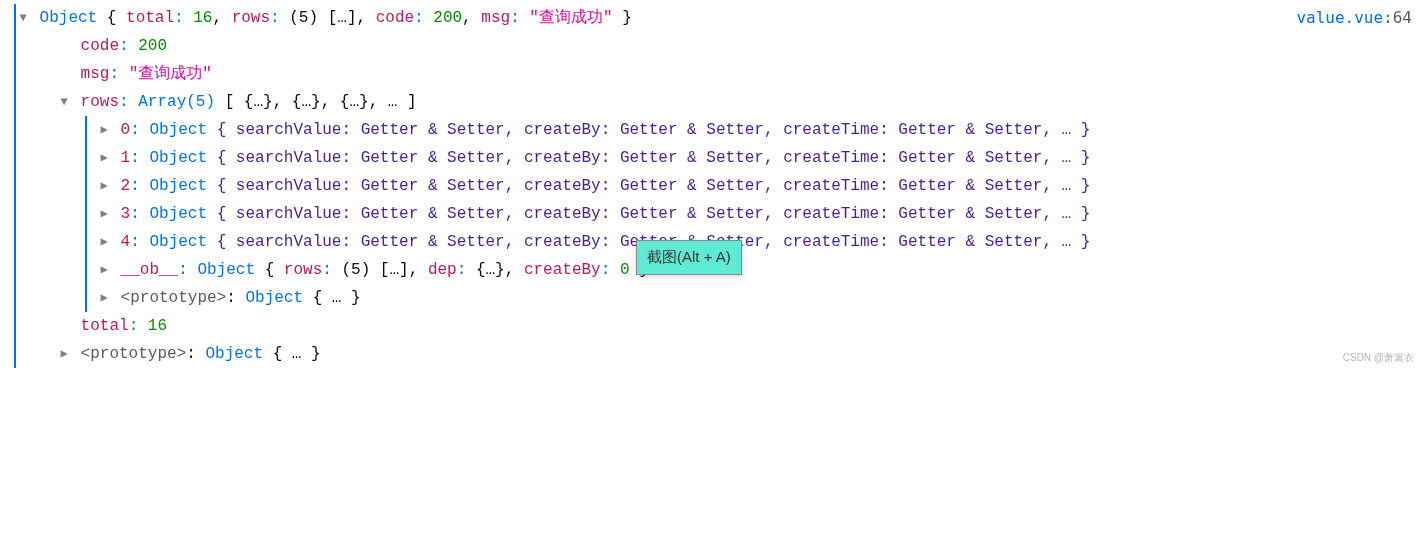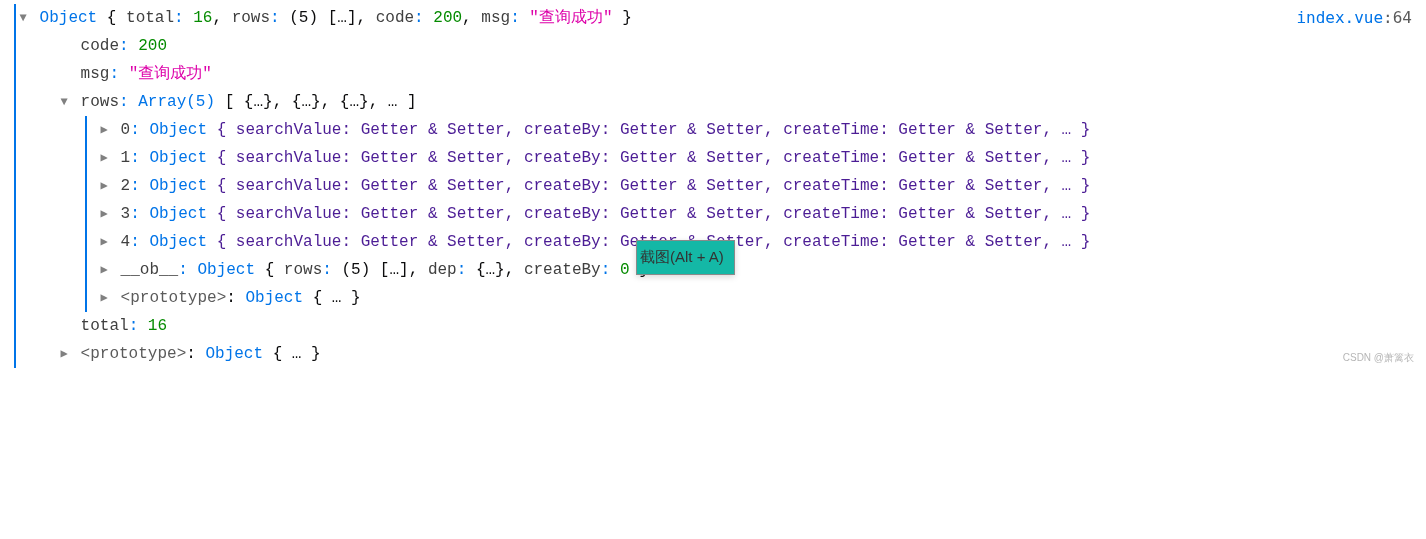--- a/index.html
+++ b/index.html
@@ -41,47 +41,47 @@
       display: inline-block;
       width: 14px;
       text-align: center;
       color: #808080;
       font-size: 12px;
       cursor: pointer;
       user-select: none;
       vertical-align: 1px;
     }
     .nodis { display:inline-block; width:14px; }
-    .key { color: #404040; }
+    .key { color: #be185d; }
     .colon { color: #0074e8; }
     .protokey { color: #5b5b5b; }
     .val-num { color: #058b00; }
     .val-str { color: #dd00a9; }
     .type { color: #0074e8; }
     .punct { color: #0c0c0d; }
     .getter { color: #4c1d95; }
     .tooltip {
       position: absolute;
       left: 636px;
       top: 240px;
-      background: #14b8a6;
+      background: #5eead4;
       border: 1px solid #8a8a8a;
-      padding: 3px 10px 4px 3px;
+      padding: 3px 10px 4px 10px;
       font-family: "Microsoft YaHei", sans-serif;
       font-size: 15px;
       color: #333;
       box-shadow: 0 2px 6px rgba(0,0,0,0.15);
       white-space: nowrap;
     }
   </style>
 </head>
 <body>
 
 <div class="src-link">
-  <span class="src-file">index.vue</span><span class="src-line">:</span><span class="src-line">64</span>
+  <span class="src-file">value.vue</span><span class="src-line">:</span><span class="src-line">64</span>
 </div>
 
 <div class="tree">
 
   <div class="row line">
     <span class="disclosure">▼</span>
     <span class="type">Object</span>
     <span class="punct"> { </span>
     <span class="key">total</span><span class="colon">: </span><span class="val-num">16</span><span class="punct">, </span>
     <span class="key">rows</span><span class="colon">: </span><span class="punct">(5) […]</span><span class="punct">, </span>

